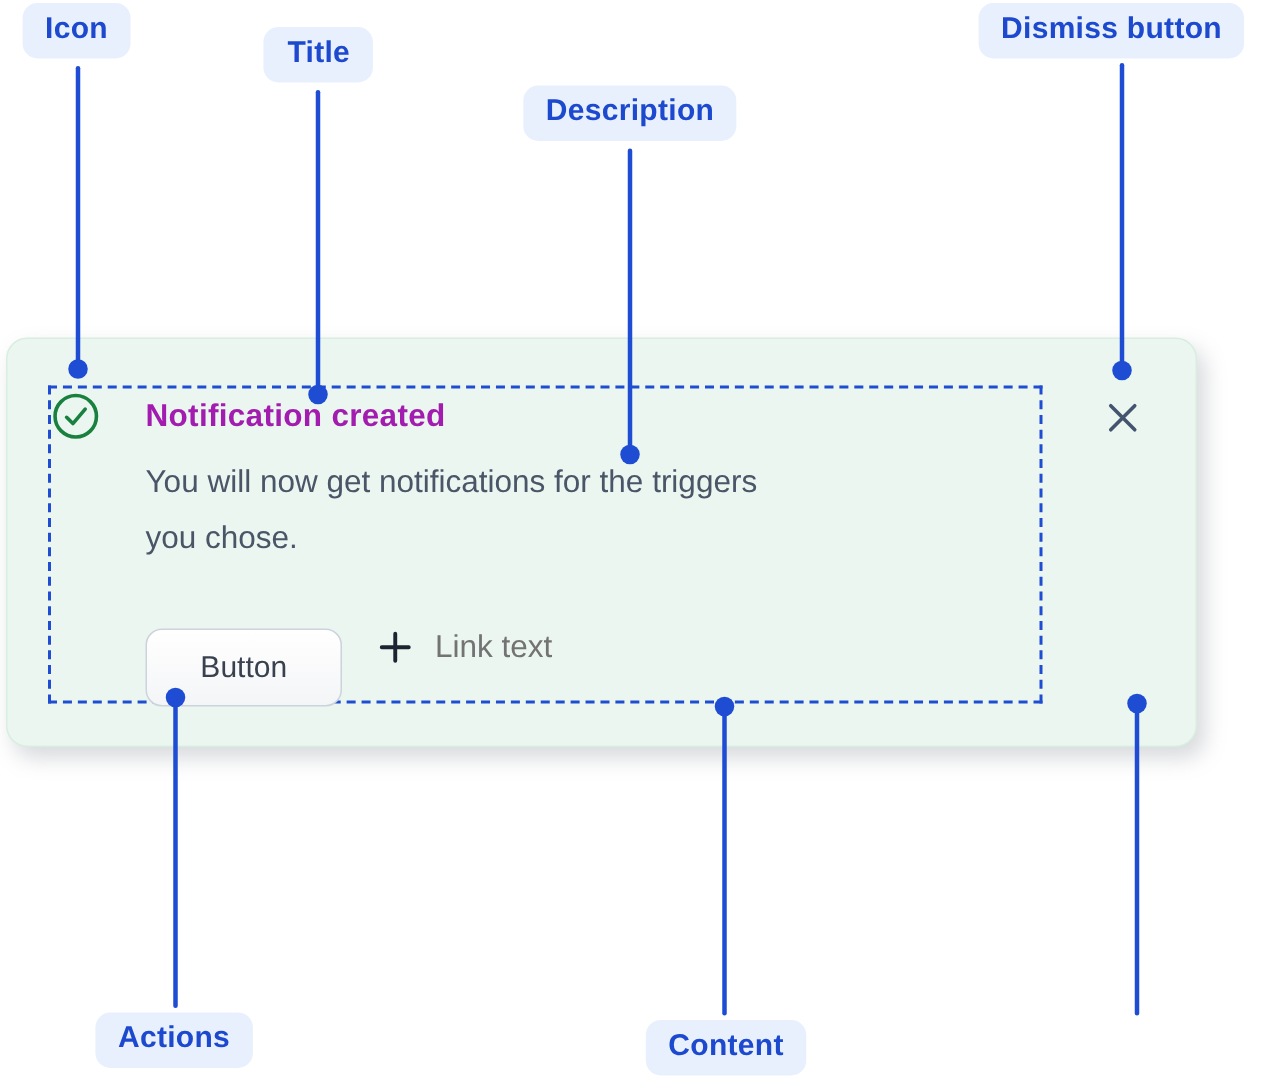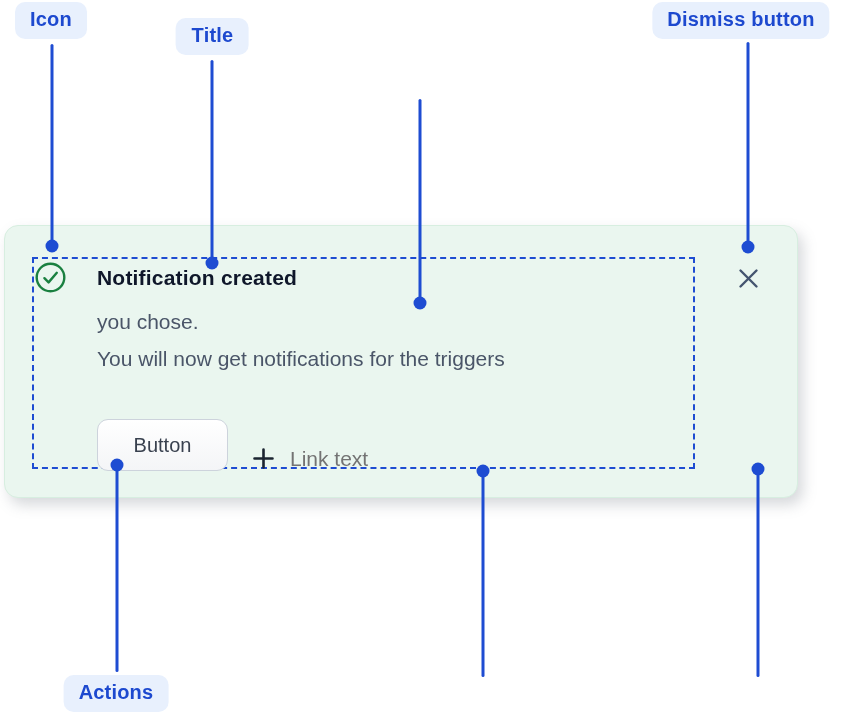--- a/index.html
+++ b/index.html
@@ -44,40 +44,40 @@
     top: 36px;
     width: 31px;
     height: 31px;
   }
   .flag-title {
     position: absolute;
     left: 92px;
     top: 40px;
     font-size: 21px;
     font-weight: 700;
-    color: #0f172a;
+    color: #a21caf;
     letter-spacing: 0.2px;
     white-space: nowrap;
   }
   .flag-description {
     position: absolute;
     left: 92px;
     top: 77px;
     font-size: 21px;
     line-height: 37px;
     color: #4a5568;
     white-space: nowrap;
   }
   .flag-actions {
     position: absolute;
     left: 92px;
     top: 193px;
     height: 52px;
     display: flex;
-    align-items: flex-end;
+    align-items: flex-start;
   }
   .flag-button {
     width: 131px;
     height: 52px;
     background: linear-gradient(#ffffff, #f4f5f7);
     border: 1px solid #cdd3dc;
     border-radius: 11px;
     font-family: "Liberation Sans", "DejaVu Sans", sans-serif;
     font-size: 20px;
     font-weight: 500;
@@ -151,22 +151,22 @@
     <span class="flag-icon">
       <svg width="31" height="31" viewBox="0 0 31 31">
         <circle cx="15.5" cy="15.5" r="13.8" fill="none" stroke="#1a8040" stroke-width="2.4"></circle>
         <path d="M9.4 16.2 L13.6 20.4 L21.8 10.8" fill="none" stroke="#1a8040" stroke-width="2.4" stroke-linecap="round" stroke-linejoin="round"></path>
       </svg>
     </span>
 
     <div class="flag-title">Notification created</div>
 
     <div class="flag-description">
+      <div>You will now get notifications for the triggers</div>
       <div>you chose.</div>
-      <div>You will now get notifications for the triggers</div>
     </div>
 
     <div class="flag-actions">
       <button class="flag-button">Button</button>
       <a class="flag-link">
         <span style="display:flex;">
           <svg width="25" height="25" viewBox="0 0 25 25">
             <path d="M12.5 3.5 V21.5 M3.5 12.5 H21.5" stroke="#1b2430" stroke-width="2.6" stroke-linecap="round"></path>
           </svg>
         </span>
@@ -186,28 +186,30 @@
   <div class="ann-line" style="left:52px; top:44px; height:202px;"></div>
   <div class="ann-dot" style="left:52px; top:246px;"></div>
   <div class="ann-pill" style="left:51px; top:2px;">Icon</div>
 
   <div class="ann-line" style="left:212px; top:60px; height:203px;"></div>
   <div class="ann-dot" style="left:212px; top:263px;"></div>
   <div class="ann-pill" style="left:212px; top:18px;padding-left:16px;">Title</div>
 
   <div class="ann-line" style="left:420px; top:99px; height:204px;"></div>
   <div class="ann-dot" style="left:420px; top:303px;"></div>
+  <div class="ann-pill" style="left:420px; top:57px;">Description</div>
 
   <div class="ann-line" style="left:748px; top:42px; height:205px;"></div>
   <div class="ann-dot" style="left:748px; top:247px;"></div>
   <div class="ann-pill" style="left:741px; top:2px;text-align:center;">Dismiss button</div>
 
   <div class="ann-line" style="left:117px; top:465px; height:207px;"></div>
   <div class="ann-dot" style="left:117px; top:465px;"></div>
   <div class="ann-pill" style="left:116px; top:675px;">Actions</div>
 
   <div class="ann-line" style="left:483px; top:471px; height:206px;"></div>
   <div class="ann-dot" style="left:483px; top:471px;"></div>
+  <div class="ann-pill" style="left:484px; top:680px;">Content</div>
 
   <div class="ann-line" style="left:758px; top:469px; height:208px;"></div>
   <div class="ann-dot" style="left:758px; top:469px;"></div>
 
 </div>
 
 </body></html>

